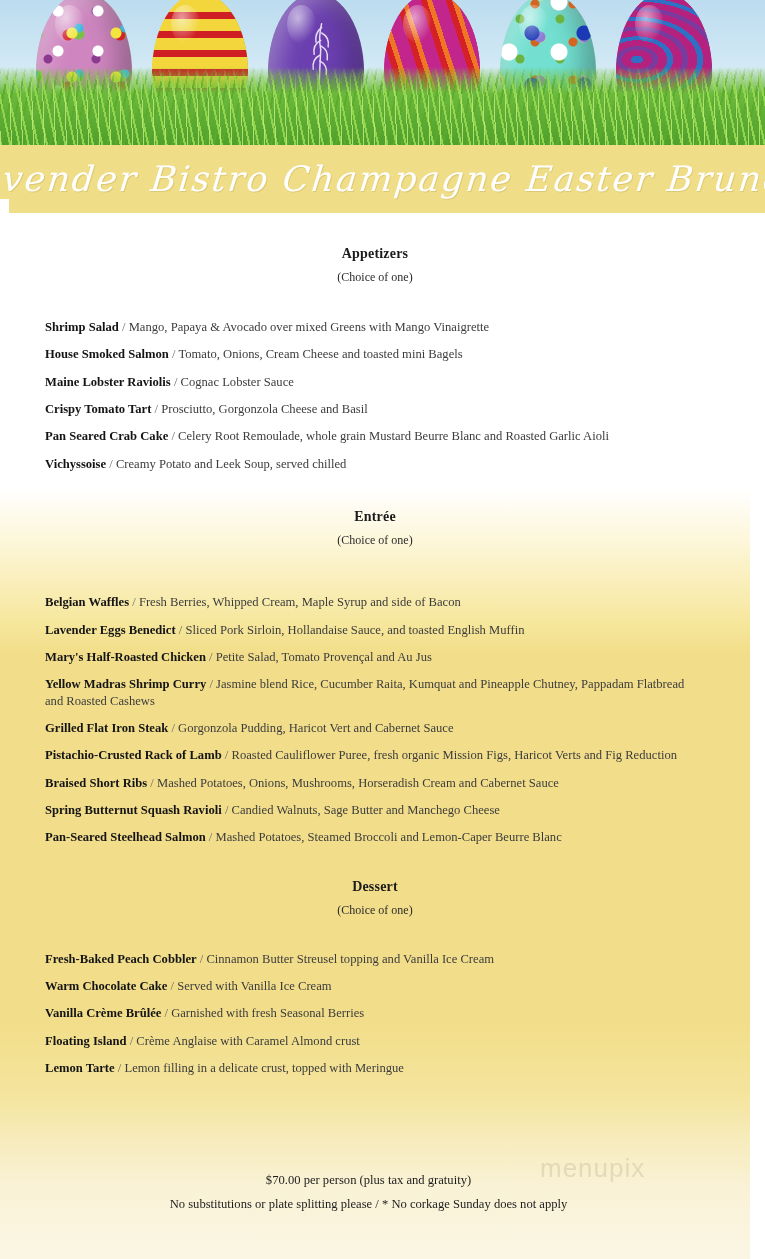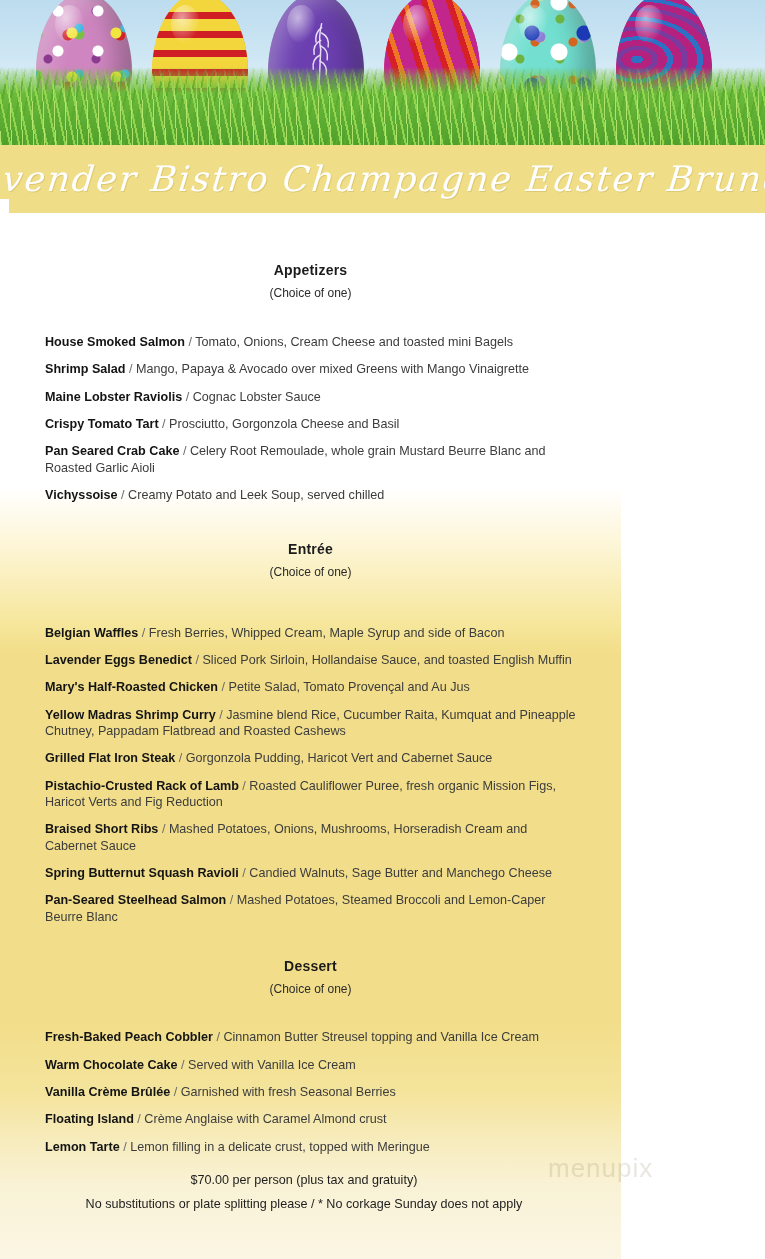--- a/index.html
+++ b/index.html
@@ -156,35 +156,36 @@
   .banner-notch {
     position:absolute;
     left:0; bottom:0;
     width:9px; height:14px;
     background:#ffffff;
   }
 
   
   .menu {
     position:relative;
-    width:621px;
+    width:750px;
     height:1046px;
     background:
       linear-gradient(to bottom,
         #ffffff 0px,
         #ffffff 275px,
         #fdf6d8 330px,
         #f6e79c 410px,
         #f2de8a 440px,
         #f2de8a 810px,
         #f4e49c 880px,
         #f7ecbe 930px,
         #f9f2d6 975px,
         #fbf6e4 1046px);
-    padding:16px 45px;
+    padding:0 45px;
+    font-family:Liberation Serif, serif;
   }
 
   .section { position:relative; }
 
   .section-head { text-align:center; }
   .section-title {
     font-size:14px;
     font-weight:bold;
     color:#1b1b1b;
     letter-spacing:.2px;
@@ -226,21 +227,20 @@
 
   .watermark {
     position:absolute;
     left:540px;
     top:1153px;
     font-size:26px;
     letter-spacing:1px;
     color:rgba(150,140,110,.22);
     pointer-events:none;
     font-family:"Liberation Sans", sans-serif;
-    margin-left:8px;
   }
 </style>
 </head>
 <body>
 
 <div class="page">
 
   <div class="header">
 
     <div class="egg egg-1">
@@ -291,28 +291,28 @@
 
   <div class="menu">
 
     <div class="section" style="padding-top:33px;">
       <div class="section-head">
         <div class="section-title">Appetizers</div>
         <div class="section-sub">(Choice of one)</div>
       </div>
       <div class="items" style="margin-top:34px;">
         <div class="item">
+          <span class="name">Shrimp Salad</span>
+          <span class="sep">/</span>
+          <span class="desc">Mango, Papaya &amp; Avocado over mixed Greens with Mango Vinaigrette</span>
+        </div>
+        <div class="item">
           <span class="name">House Smoked Salmon</span>
           <span class="sep">/</span>
           <span class="desc">Tomato, Onions, Cream Cheese and toasted mini Bagels</span>
-        </div>
-        <div class="item">
-          <span class="name">Shrimp Salad</span>
-          <span class="sep">/</span>
-          <span class="desc">Mango, Papaya &amp; Avocado over mixed Greens with Mango Vinaigrette</span>
         </div>
         <div class="item">
           <span class="name">Maine Lobster Raviolis</span>
           <span class="sep">/</span>
           <span class="desc">Cognac Lobster Sauce</span>
         </div>
         <div class="item">
           <span class="name">Crispy Tomato Tart</span>
           <span class="sep">/</span>
           <span class="desc">Prosciutto, Gorgonzola Cheese and Basil</span>

